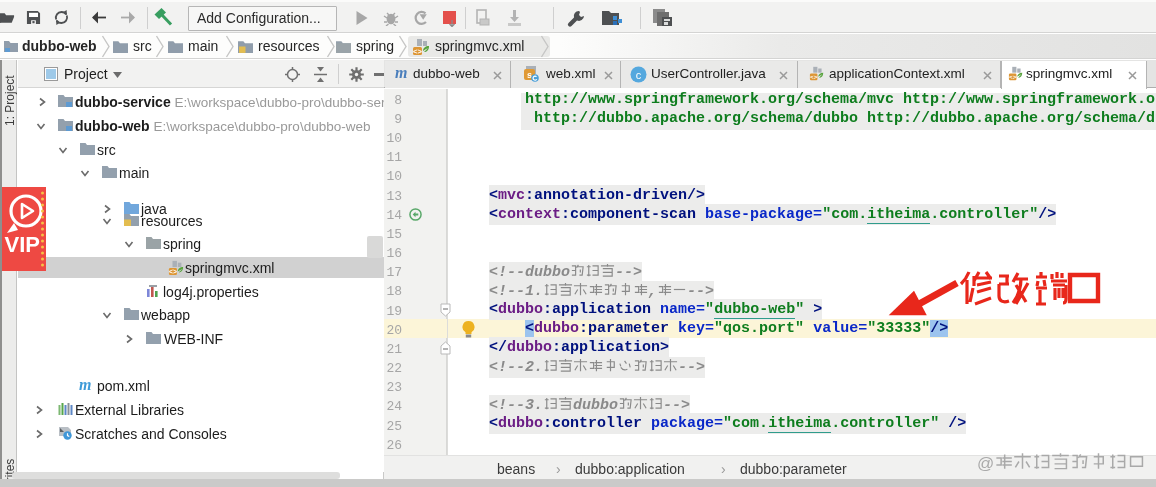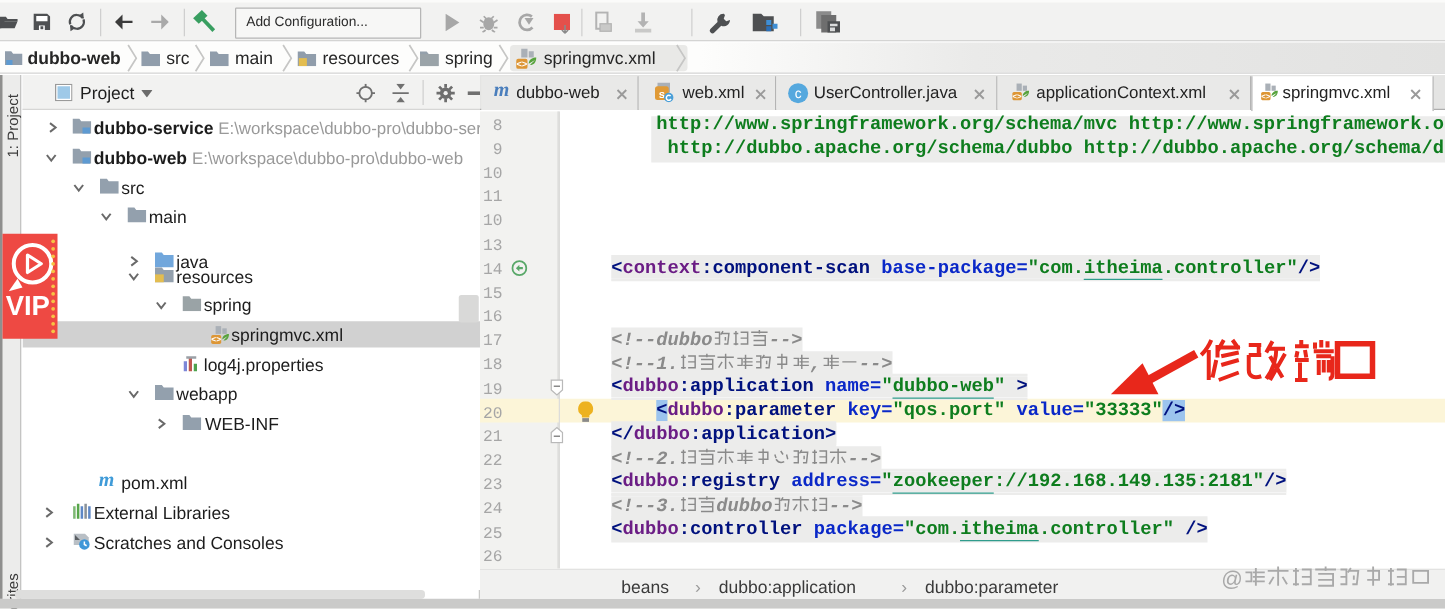--- a/index.html
+++ b/index.html
@@ -2,21 +2,21 @@
 <html><head><meta charset="utf-8">
 <style>
 *{margin:0;padding:0;box-sizing:border-box}
 html,body{width:1156px;height:487px;overflow:hidden;background:#fff;font-family:"Liberation Sans",sans-serif}
 .abs{position:absolute}
 #app{position:relative;width:1156px;height:487px;overflow:hidden}
 
 #toolbar{left:0;top:0;width:1156px;height:33px;background:#f2f2f1;border-bottom:1px solid #d4d4d3}
 .tsep{width:1px;height:22px;background:#cfcfcf;top:5px}
 #combo{left:188px;top:4px;width:149px;height:25px;background:#f7f7f6;border:1px solid #b6b6b6;border-radius:1px;
- font-size:11px;color:#2b2b2b;line-height:23px;padding-left:8px}
+ font-size:14px;color:#2b2b2b;line-height:23px;padding-left:8px}
 
 #navbar{left:0;top:34px;width:1156px;height:25px;background:linear-gradient(to right,#fdfdfc 0,#fdfdfc 560px,#eaeae9 780px,#e2e2e1 1156px);border-bottom:1px solid #d4d4d3;font-size:14px;color:#262626}
 .nbitem{top:3px;height:19px;line-height:19px;white-space:nowrap}
 .nchev{top:1px}
 
 #stripe{left:0;top:60px;width:17px;height:419px;background:#ececeb;border-right:1px solid #c4c4c3}
 .vtext{position:absolute;font-size:12px;color:#3c3c3c;white-space:nowrap;transform:rotate(-90deg);transform-origin:0 0}
 #ledge{left:0;top:60px;width:2px;height:419px;background:#8f8f8e;z-index:5}
 
 #pphead{left:18px;top:60px;width:366px;height:28px;background:#f2f2f1;border-bottom:1px solid #d6d6d5;font-size:14px;color:#1e1e1e}
@@ -500,20 +500,21 @@
 <svg class="abs" style="left:56px;top:252px" width="11" height="14" viewBox="0 0 11 14">
         <path d="M1 5l4.5-4L10 5v8H1z" fill="#fff" stroke="#b9b9b9"></path>
         <path stroke="#8a8a8a" stroke-width="1.3" d="M3 8h5"></path>
       </svg>
 <svg class="abs" style="left:77px;top:232px" width="15" height="17" viewBox="0 0 15 17">
         <path fill="#edb220" d="M7.5 0a6 6 0 0 1 3 11.2V13h-6v-1.8A6 6 0 0 1 7.5 0z"></path>
         <rect x="4.8" y="13.5" width="5.4" height="3" fill="#8a8a8a"></rect>
       </svg>
 <div class="cline" style="top:2px"><span class="gv">        http://www.springframework.org/schema/mvc http://www.springframework.org/schem</span></div>
 <div class="cline" style="top:21px"><span class="gv">         http://dubbo.apache.org/schema/dubbo http://dubbo.apache.org/schema/dubbo/dubb</span></div>
+<div class="cline" style="top:98px">    <span class="tbg"><span class="nv">&lt;</span><span class="ns">mvc</span><span class="nv">:annotation-driven/&gt;</span></span></div>
 <div class="cline" style="top:117px">    <span class="tbg"><span class="nv">&lt;</span><span class="ns">context</span><span class="nv">:component-scan</span> <span class="at">base-package=</span><span class="gv">"com.<span class="squig">itheima</span>.controller"</span><span class="nv">/&gt;</span></span></div>
 <div class="cline cm" style="top:174px">    <span class="tbg">&lt;!--<span class="cmi">dubbo</span><svg class="cj" width="15" height="15" viewBox="0 0 16 16">
             <use href="#k3"></use>
           </svg><svg class="cj" width="15" height="15" viewBox="0 0 16 16">
             <use href="#k1"></use>
           </svg><svg class="cj" width="15" height="15" viewBox="0 0 16 16">
             <use href="#k2"></use>
           </svg>--&gt;</span></div>
 <div class="cline cm" style="top:193px">    <span class="tbg">&lt;!--1.<svg class="cj" width="15" height="15" viewBox="0 0 16 16">
             <use href="#k1"></use>
@@ -549,21 +550,20 @@
             <use href="#k8"></use>
           </svg><svg class="cj" width="15" height="15" viewBox="0 0 16 16">
             <use href="#k9"></use>
           </svg><svg class="cj" width="15" height="15" viewBox="0 0 16 16">
             <use href="#k3"></use>
           </svg><svg class="cj" width="15" height="15" viewBox="0 0 16 16">
             <use href="#k1"></use>
           </svg><svg class="cj" width="15" height="15" viewBox="0 0 16 16">
             <use href="#k4"></use>
           </svg>--&gt;</span></div>
-<div class="cline" style="top:288px">    <span class="tbg"><span class="nv">&lt;</span><span class="ns">dubbo</span><span class="nv">:registry</span> <span class="at">address=</span><span class="gv">"<span class="squig">zookeeper</span>://192.168.149.135:2181"</span><span class="nv">/&gt;</span></span></div>
 <div class="cline cm" style="top:307px">    <span class="tbg">&lt;!--3.<svg class="cj" width="15" height="15" viewBox="0 0 16 16">
             <use href="#k1"></use>
           </svg><svg class="cj" width="15" height="15" viewBox="0 0 16 16">
             <use href="#k2"></use>
           </svg><span class="cmi">dubbo</span><svg class="cj" width="15" height="15" viewBox="0 0 16 16">
             <use href="#k3"></use>
           </svg><svg class="cj" width="15" height="15" viewBox="0 0 16 16">
             <use href="#k4"></use>
           </svg><svg class="cj" width="15" height="15" viewBox="0 0 16 16">
             <use href="#k1"></use>

